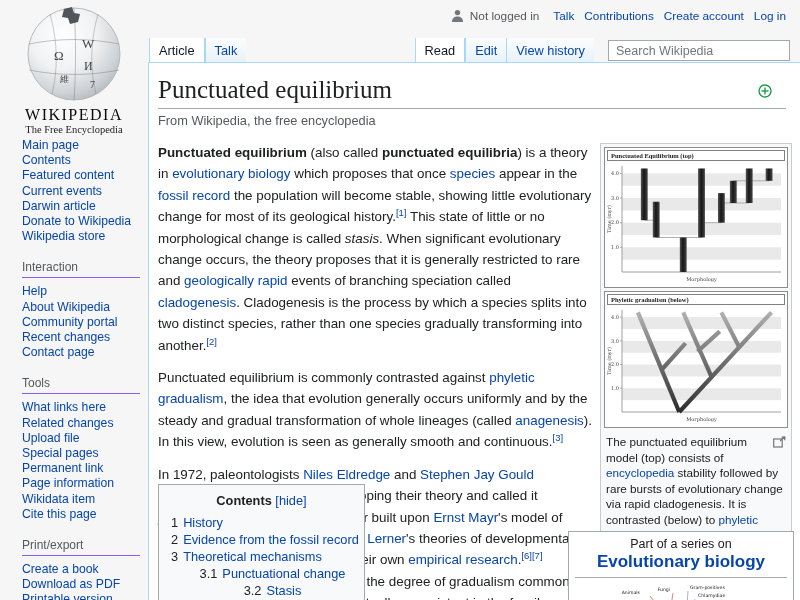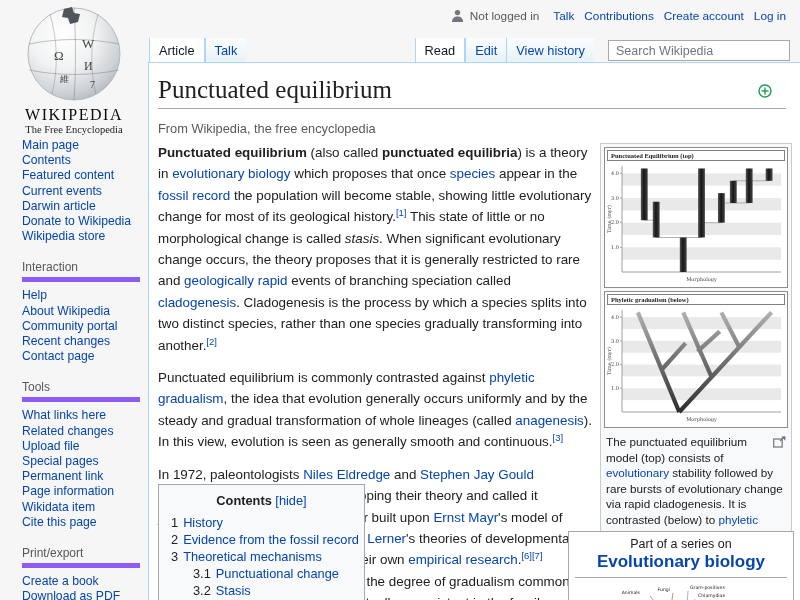--- a/index.html
+++ b/index.html
@@ -21,21 +21,21 @@
   #person-icon { width:13px; height:13px; margin-right:2px; }
   
   #logo { position:absolute; left:0; top:4px; width:148px; text-align:center; cursor:pointer; }
   #globe { width:100px; height:100px; }
   #logo-word { font-family:"Liberation Serif","DejaVu Serif",serif; font-size:16px; letter-spacing:1.5px; color:#0b0b0b; margin-top:-2px; }
   #logo-tag  { font-family:"Liberation Serif","DejaVu Serif",serif; font-size:10.5px; color:#222; }
   
   #sidebar { position:absolute; left:0; top:138px; width:148px; padding-left:22px; }
   .portal-title {
     font-size:12px; color:#54595d; margin:16px 0 6px 0;
-    border-bottom:5px solid #8b5cf6; padding-bottom:3px; width:118px;
+    border-bottom:1px solid #8b5cf6; padding-bottom:3px; width:118px;
   }
   .side-link { font-size:12.2px; color:#0645ad; line-height:15.2px; cursor:pointer; white-space:nowrap; }
   
   #content-bg {
     position:absolute; left:148px; top:62px; right:0; bottom:0;
     background:#fff; border-left:1px solid #a7d7f9; border-top:1px solid #a7d7f9;
   }
   #tabbar { position:absolute; left:149px; top:38px; right:0; height:24px; display:flex; }
   .tab {
     height:24px; line-height:25px; padding:0 9px; font-size:12.8px;
@@ -55,36 +55,36 @@
   }
   #search-input::placeholder { color:#72777d; }
   #search-icon { width:13px; height:13px; margin:0 6px; cursor:pointer; }
   
   #page-title {
     position:absolute; left:158px; top:76px; width:628px;
     font-family:"Liberation Serif","DejaVu Serif",serif; font-size:25px; font-weight:400;
     border-bottom:1px solid #a2a9b1; padding-bottom:4px;
   }
   #indicator-plus { position:absolute; right:28px; top:84px; width:14px; height:14px; cursor:pointer; }
-  #site-sub { position:absolute; left:158px; top:121px; font-size:12.8px; color:#54595d;text-align:center; }
+  #site-sub { position:absolute; left:158px; top:113px; font-size:12.8px; color:#54595d;text-align:center; }
   #body-text { position:absolute; left:158px; top:142px; width:436px; font-size:13.4px; line-height:21.4px; }
   #body-text p { margin-bottom:11px; }
   sup.ref { font-size:9.5px; color:#0645ad; cursor:pointer; line-height:0; }
   
   #toc {
     position:absolute; left:158px; top:484px; width:207px;
     background:#f8f9fa; border:1px solid #a2a9b1; padding:8px 12px 10px 12px;
     font-size:12.8px;
   }
   #toc-head { text-align:center; margin-bottom:6px; }
   #toc-head b { color:#202122; }
   #toc-hide { color:#0645ad; cursor:pointer; }
   .toc-row { line-height:17px; white-space:nowrap; }
   .toc-row .n { color:#202122; margin-right:5px; }
-  .toc-row.ind { padding-left:22px; }
+  .toc-row.ind { padding-left:22px;text-align:center; }
   
   #figure {
     position:absolute; left:600px; top:143px; width:192px;
     background:#f8f9fa; border:1px solid #c8ccd1; padding:3px;
   }
   .chart-frame { border:1px solid #8d8d8d; background:#fff; margin-bottom:3px; cursor:pointer; }
   .chart-title {
     margin:2px; border:1px solid #808080; padding:1px 3px;
     font-family:"Liberation Serif","DejaVu Serif",serif; font-size:6.5px; font-weight:bold; color:#222;
   }
@@ -294,21 +294,21 @@
         <line x1="92.52499999999999" y1="44.51162790697675" x2="114.785" y2="24.34883720930233" stroke="url(#treeGrad)" stroke-width="4.2"></line>
         <line x1="55.955" y1="63.48837209302326" x2="80.6" y2="36.209302325581405" stroke="url(#treeGrad)" stroke-width="4.2"></line>
         <line x1="134.66" y1="40.953488372093005" x2="116.375" y2="5.3720930232558" stroke="url(#treeGrad)" stroke-width="4.2"></line>
       </svg>
   </div>
   <div id="caption">
     <svg id="expand-icon" viewBox="0 0 13 12">
       <rect x="0.7" y="3" width="8.5" height="8" fill="none" stroke="#72777d" stroke-width="1.2"></rect>
       <path d="M7 5 L12 0.8 M12 0.8 l-3.4 0.3 M12 0.8 l-0.3 3.4" stroke="#72777d" stroke-width="1.2" fill="none"></path>
     </svg>
-    <span><span>The punctuated equilibrium model (top) consists of </span><span class="wlink">evolutionary</span><span> stability followed by rare bursts of evolutionary change via rapid cladogenesis. It is contrasted (below) to </span><span class="wlink">phyletic gradualism</span><span>, the more gradual, continuous model of evolution.</span></span>
+    <span><span>The punctuated equilibrium model (top) consists of </span><span class="wlink">encyclopedia</span><span> stability followed by rare bursts of evolutionary change via rapid cladogenesis. It is contrasted (below) to </span><span class="wlink">phyletic gradualism</span><span>, the more gradual, continuous model of evolution.</span></span>
   </div>
 </div>
 
 <div id="series-box">
   <div id="series-part">Part of a series on</div>
   <div id="series-title">Evolutionary biology</div>
   <div id="series-rule"></div>
   <svg id="series-tree" viewBox="0 0 214 42">
       <line x1="95" y1="40" x2="76" y2="16" stroke="#c4524e" stroke-width="0.7"></line>
       <line x1="95" y1="40" x2="84" y2="21" stroke="#c4524e" stroke-width="0.7"></line>

